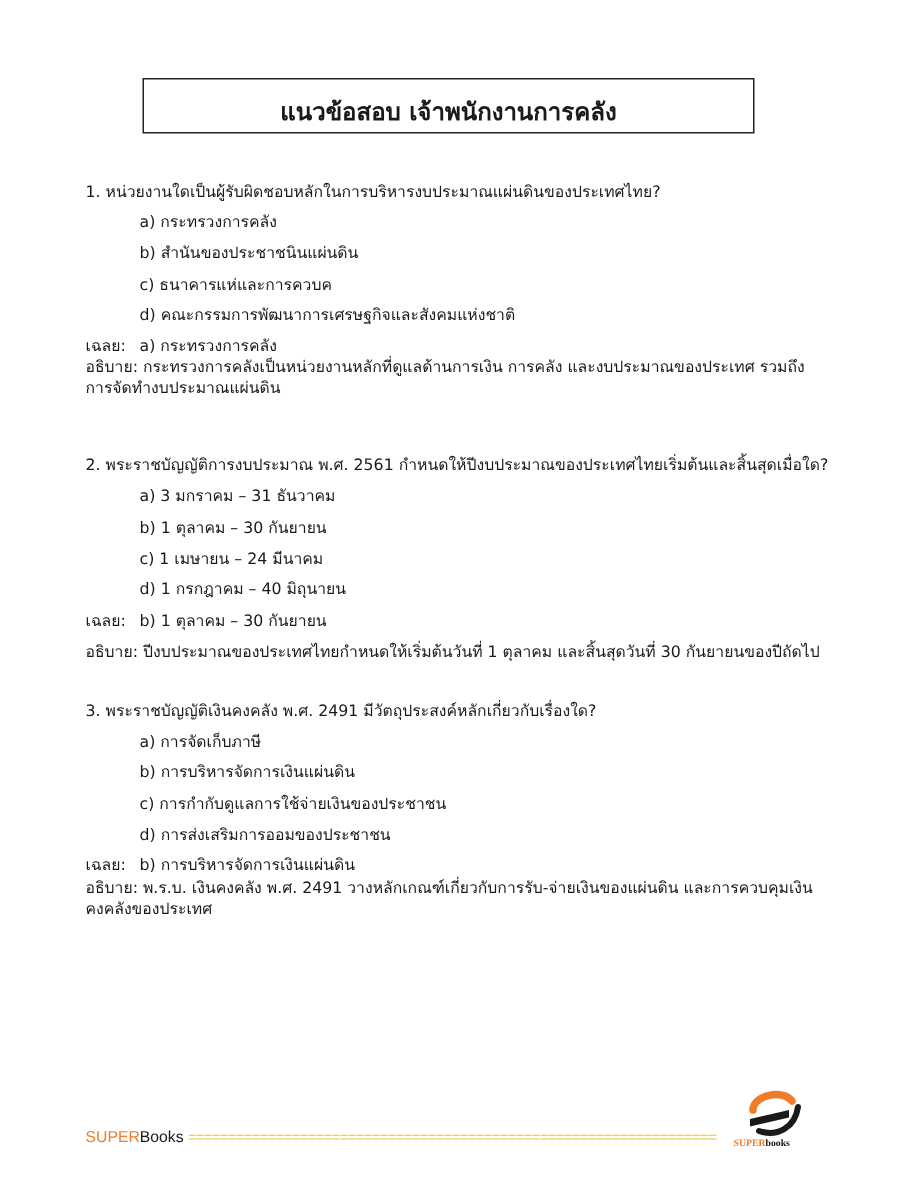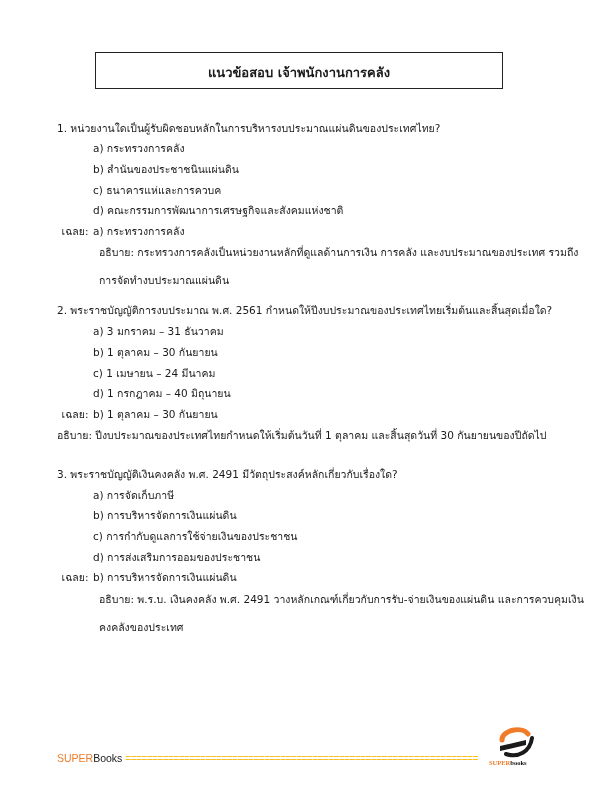--- a/index.html
+++ b/index.html
@@ -1,25 +1,25 @@
 <!DOCTYPE html>
 <html><head>
 <meta charset="utf-8">
 <style>
   html, body { margin: 0; padding: 0; background: #ffffff; }
   body { width: 610px; height: 799px; position: relative; overflow: hidden;
          font-family: "DejaVu Sans", "Liberation Sans", sans-serif; color: #1a1a1a; }
   .title-box { position: absolute; left: 95px; top: 52px; width: 408px; height: 37px;
                border: 1.5px solid #222; box-sizing: border-box; }
   .title-text { position: absolute; left: 0; right: 0; top: 9px; text-align: center;
-                font-size: 13px; font-weight: bold; color: #1a1a1a; }
+                font-size: 16px; font-weight: bold; color: #1a1a1a; }
   .line { position: absolute; left: 57px; font-size: 10.5px; white-space: nowrap; line-height: 14px; }
   .opt { left: 93px; }
-  .wrap { white-space: normal; width: 495px; line-height: 28px; margin-left: 42px; }
-  .ans-label { display: inline-block; width: 36px; text-align: center; }
+  .wrap { white-space: normal; width: 495px; line-height: 14px; }
+  .ans-label { display: inline-block; width: 36px; }
   .footer { position: absolute; left: 57px; top: 752px; font-size: 10.5px; white-space: nowrap;
             font-family: "Liberation Sans", sans-serif; }
   .super { color: #f07c2a; }
   .books { color: #1a1a1a; }
   .dashes { color: #f5c020; letter-spacing: -0.5px; font-size: 10px; }
   .logo { position: absolute; left: 488px; top: 726px; width: 60px; height: 45px; }
   .logo-text { position: absolute; left: 1px; top: 33px; font-size: 6.5px; font-weight: bold;
                font-family: Liberation Serif, serif; white-space: nowrap; }
   .logo-text .s { color: #f07c2a; }
   .logo-text .b { color: #111; }

